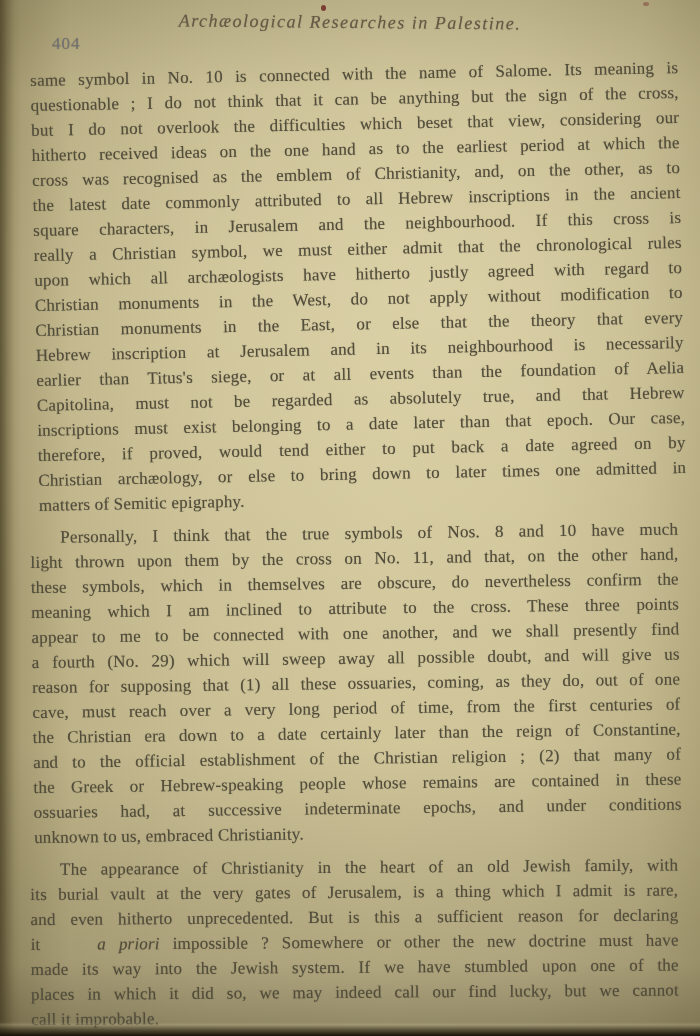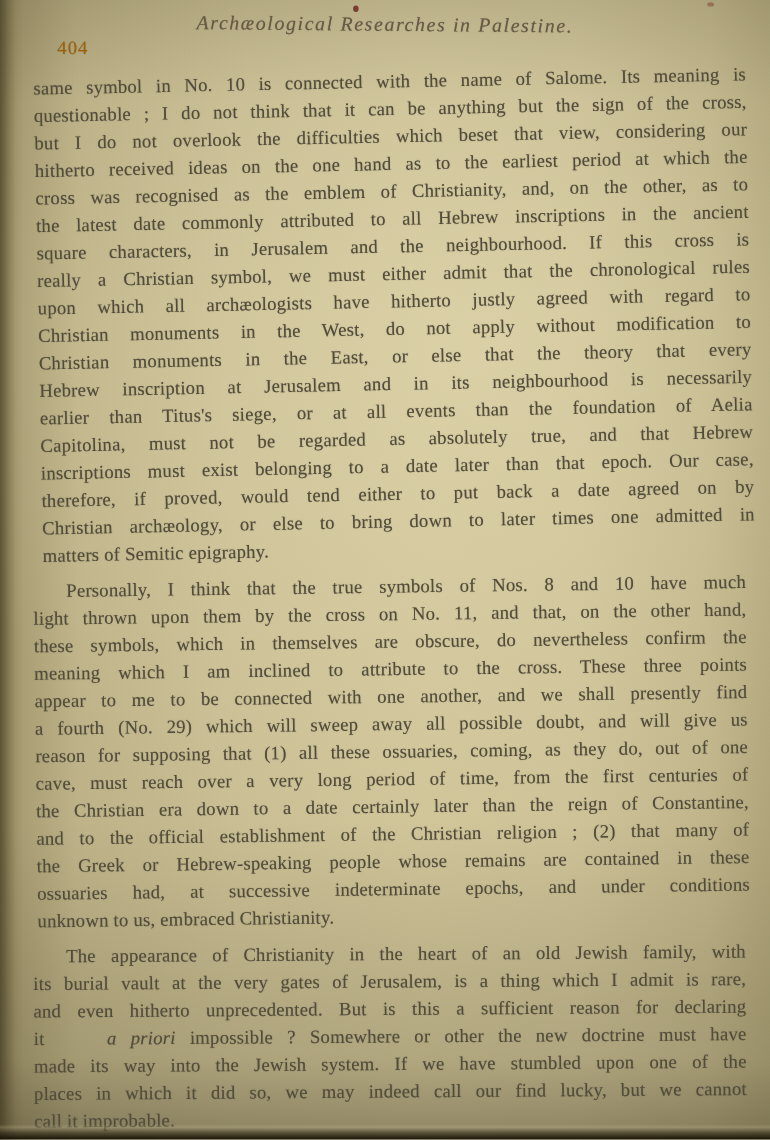--- a/index.html
+++ b/index.html
@@ -20,21 +20,21 @@
     position: absolute; left: 0; right: 0; bottom: 0; height: 14px;
     background: linear-gradient(to bottom, rgba(60,52,30,0) 0%, rgba(200,190,150,0.25) 20%, rgba(47,40,22,0.55) 55%, #171208 100%);
   }
   .speck { position: absolute; border-radius: 50%; }
   .s1 { left: 321px; top: 5px; width: 5px; height: 6px; background: #6e2a22; opacity: .85; }
   .s2 { left: 643px; top: 2px; width: 6px; height: 4px; background: #74352a; opacity: .45; }
 
   .header { position: absolute; left: 0; top: 0; right: 0; height: 62px; }
   .pagenum {
     position: absolute; left: 52px; top: 34px;
-    font-size: 17px; color: #a16207; letter-spacing: 1px;
+    font-size: 17px; color: #737373; letter-spacing: 1px;
     text-shadow: 0 0 1px rgba(80,74,58,0.5);
   }
   .title {
     position: absolute; left: 0; right: 0; top: 12px; text-align: center;
     font-style: italic; font-size: 18px; letter-spacing: 1.5px;
     color: #665a46; text-shadow: 0 0 1px rgba(96,82,60,0.55);
     transform: rotate(0.5deg);
   }
 
   .textblock {

